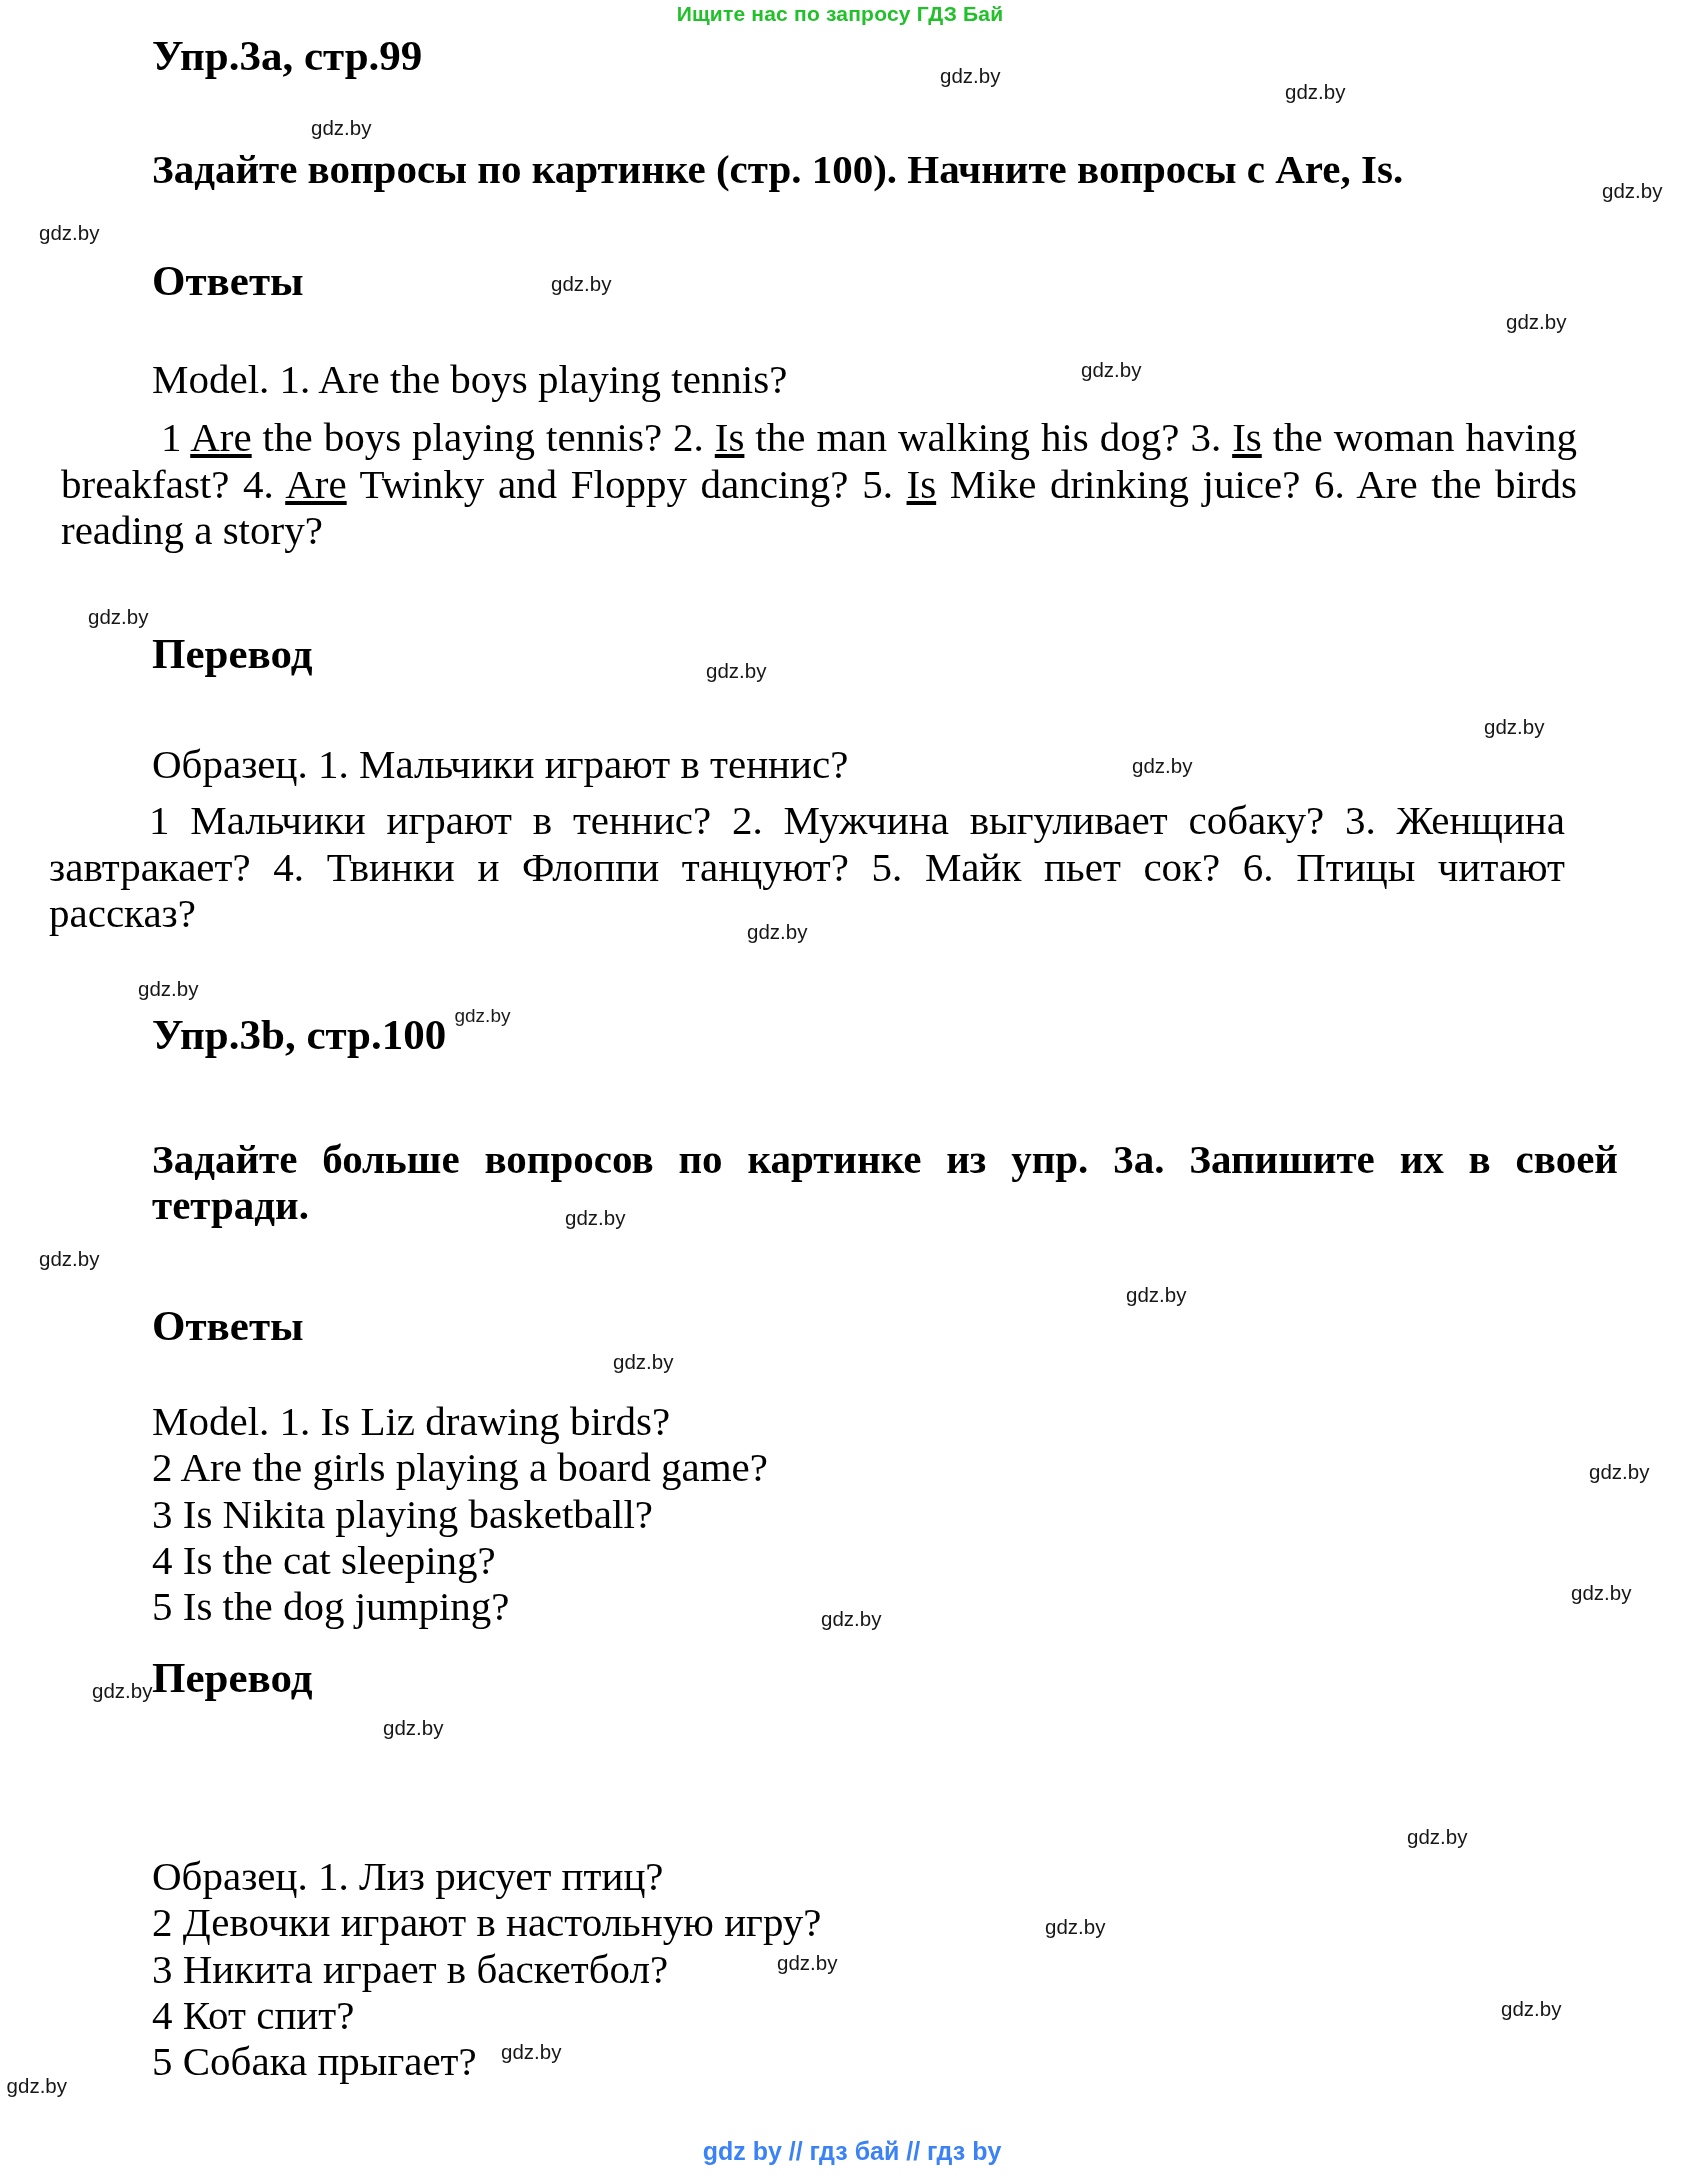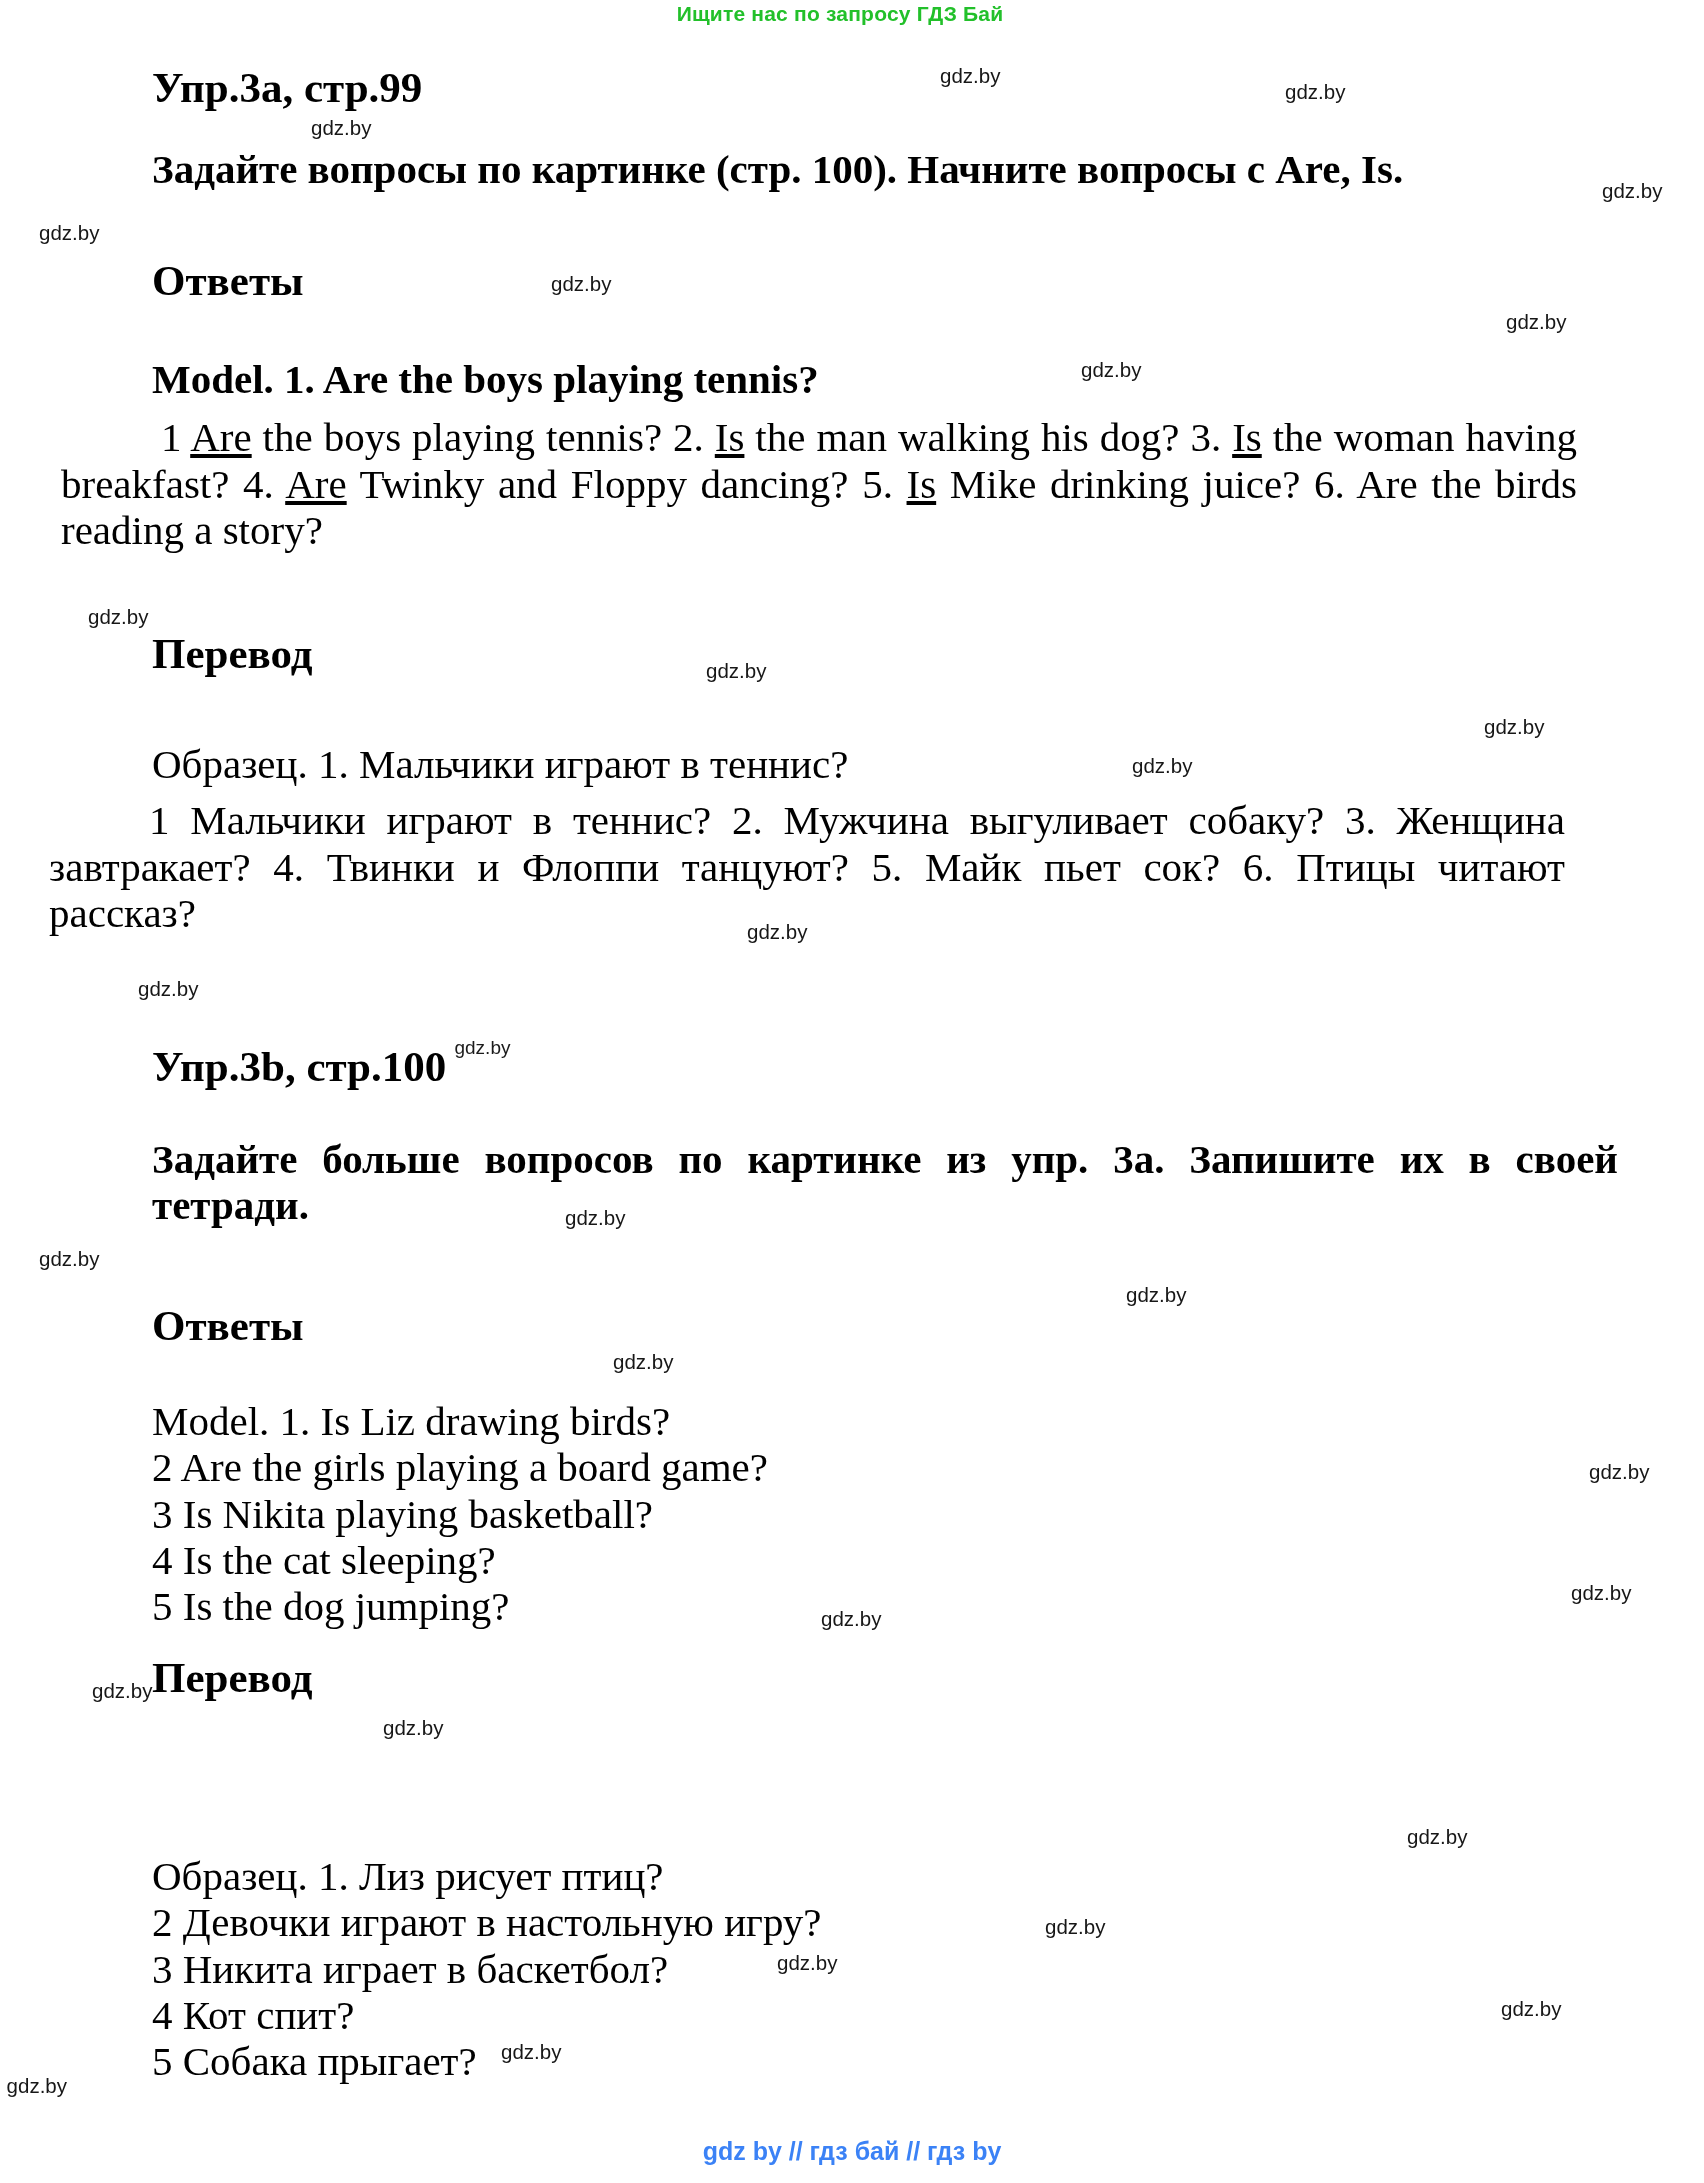--- a/index.html
+++ b/index.html
@@ -43,21 +43,20 @@
     left: 0;
     width: 1704px;
   }
 
   .ex-title {
     font-weight: bold;
     font-size: 43px;
     padding-left: 152px;
     white-space: nowrap;
     line-height: 1.05;
-    margin-top: 32px;
   }
   .ex-title .sup-wm {
     font-family: "Liberation Sans", "DejaVu Sans", sans-serif;
     font-weight: normal;
     font-size: 19px;
     color: #1b1b1b;
     vertical-align: super;
     position: relative;
     top: -11.5px;
     left: 8.2px;
@@ -143,21 +142,21 @@
   </div>
 
   <div class="blk" style="top:147px;">
     <div class="task-bold">Задайте вопросы по картинке (стр. 100). Начните вопросы с Are, Is.</div>
   </div>
 
   <div class="blk" style="top:258px;">
     <div class="sec-head">Ответы</div>
   </div>
 
-  <div class="blk" style="top:356px;font-weight:bold;">
+  <div class="blk" style="top:356px;">
     <div class="line">Model. 1. Are the boys playing tennis?</div>
   </div>
 
   <div class="blk" style="top:414px;padding-left:12px;">
     <p class="body-para"><span>1 </span><u class="mark">Are</u><span> the boys playing tennis? 2. </span><u class="mark">Is</u><span> the man walking his dog? 3. </span><u class="mark">Is</u><span> the woman having breakfast? 4. </span><u class="mark">Are</u><span> Twinky and Floppy dancing? 5. </span><u class="mark">Is</u><span> Mike drinking juice? 6. Are the birds reading a story?</span></p>
   </div>
 
   <div class="blk" style="top:631px;">
     <div class="sec-head">Перевод</div>
   </div>

